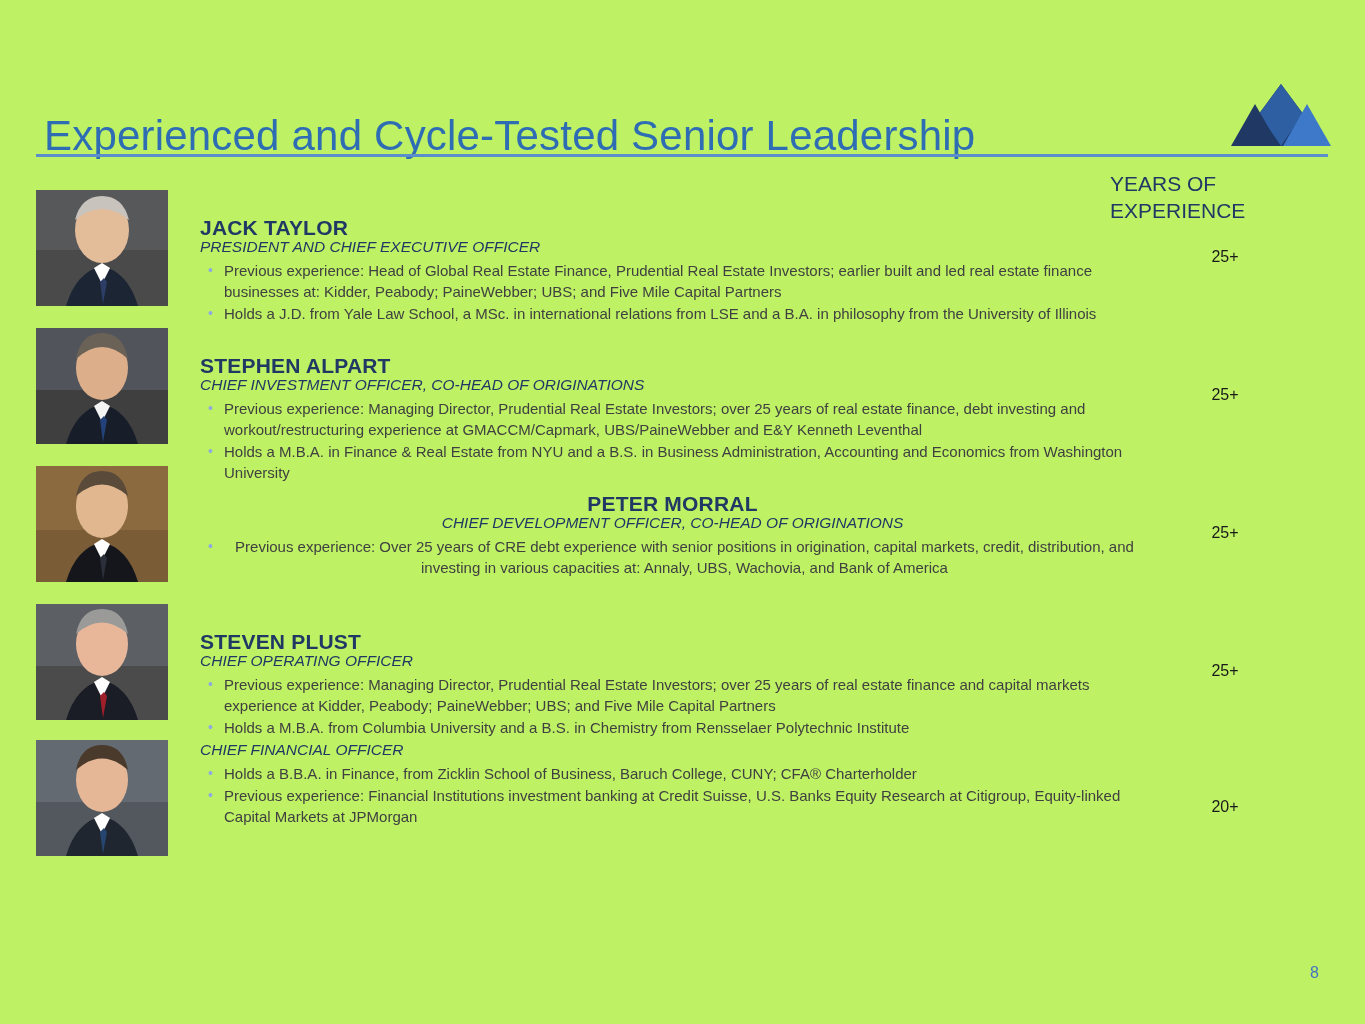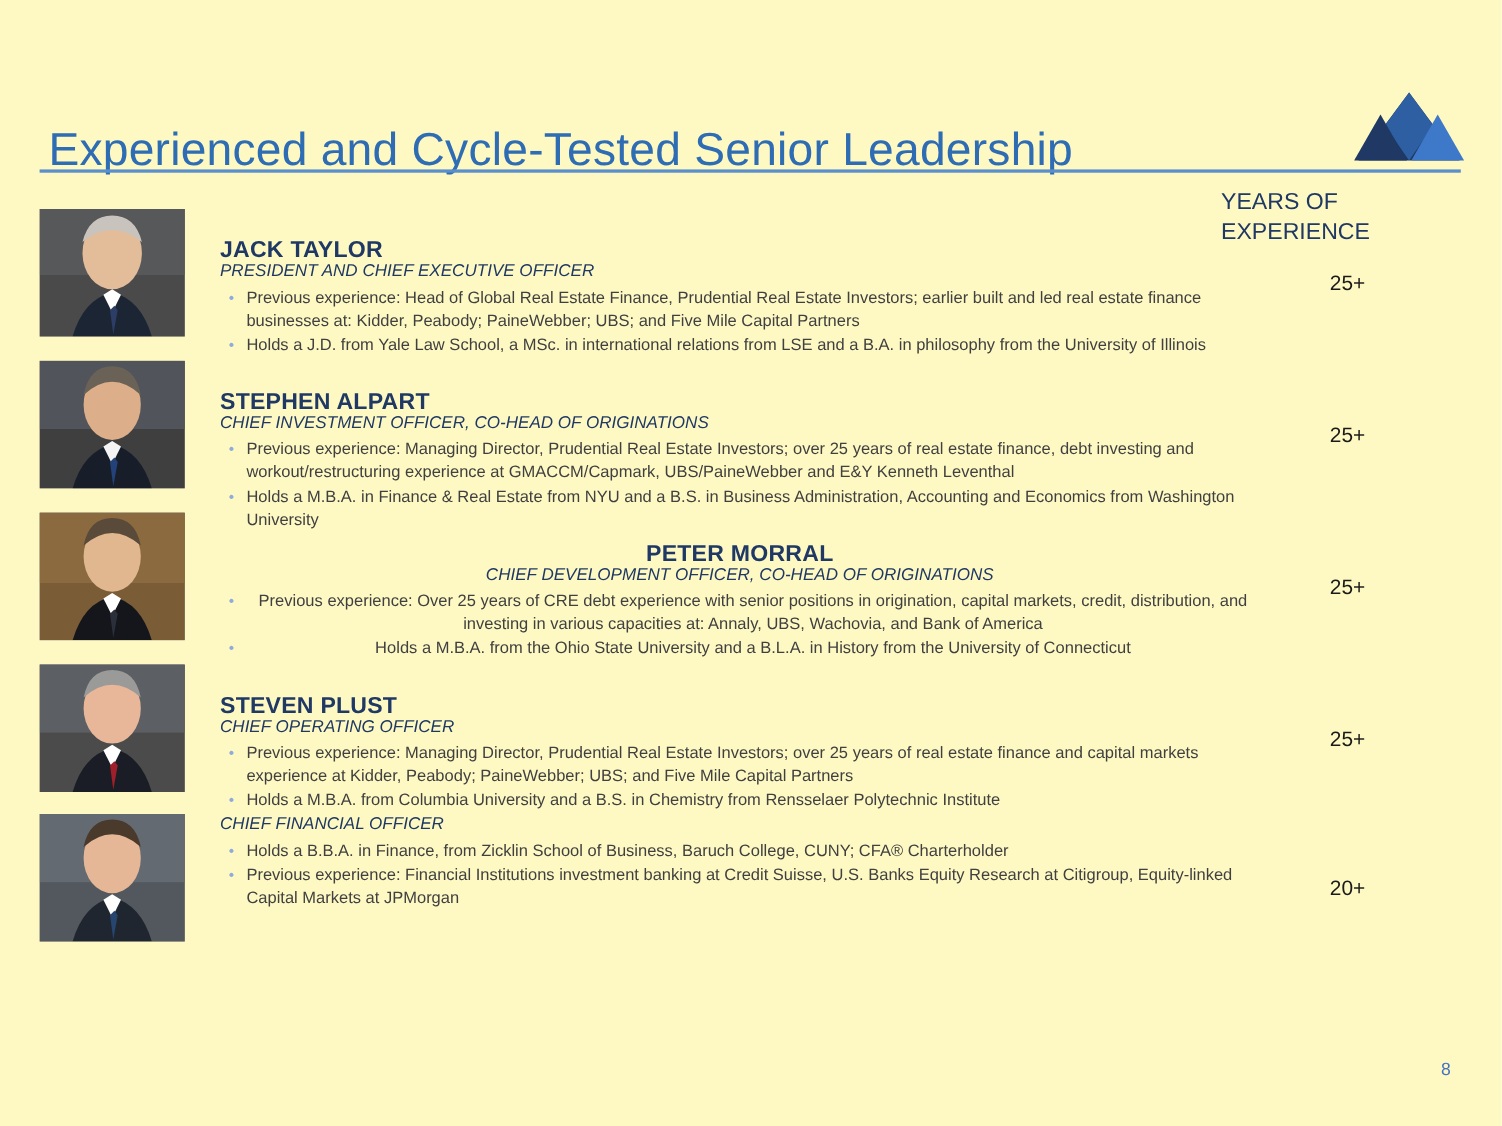--- a/index.html
+++ b/index.html
@@ -13,21 +13,21 @@
     font-family: "Liberation Sans", sans-serif;
     color: #404040;
     position: relative;
     overflow: hidden;
   }
   .slide {
     position: absolute;
     left: 0; top: 0;
     width: 1365px;
     height: 1024px;
-    background: #fef9c3;
+    background: #bef264;
   }
 
   
   .title {
     position: absolute;
     left: 44px;
     top: 84px;
     font-size: 42px;
     color: #2E6DB4;
     font-weight: 400;
@@ -118,21 +118,21 @@
     top: 0;
     color: #8FAADC;
     font-size: 14px;
     line-height: 21px;
   }
   .years-val {
     position: absolute;
     left: 1110px;
     width: 230px;
     text-align: center;
-    font-size: 19px;
+    font-size: 16px;
     color: #1a1a1a;
   }
 
   .page-num {
     position: absolute;
     right: 46px;
     bottom: 42px;
     font-size: 16px;
     color: #4472C4;
   }
@@ -215,21 +215,20 @@
         <path d="M30 116 q10 -34 36 -40 q26 6 36 40z" fill="#14161c"></path>
         <path d="M58 78 l8 16 l8 -16 l-8 -5z" fill="#ffffff"></path>
         <path d="M64 92 l3 22 l4 -22 l-3 -4z" fill="#2b2f3a"></path>
       </svg>
     </div>
     <div class="bio" style="top:0px;text-align:center;">
       <div class="person-name">PETER MORRAL</div>
       <div class="person-title">CHIEF DEVELOPMENT OFFICER, CO-HEAD OF ORIGINATIONS</div>
       <ul class="bullets">
         <li>Previous experience: Over 25 years of CRE debt experience with senior positions in origination, capital markets, credit, distribution, and investing in various capacities at: Annaly, UBS, Wachovia, and Bank of America</li>
-        <li>Holds a M.B.A. from the Ohio State University and a B.L.A. in History from the University of Connecticut</li>
       </ul>
     </div>
     <div class="years-val" style="top:58px;">25+</div>
   </div>
 
   <div class="row" style="top:604px;">
     <div class="photo" style="top:0px;">
       <svg width="132" height="116" viewBox="0 0 132 116">
         <rect width="132" height="116" fill="#4b4b4b"></rect>
         <rect x="0" y="0" width="132" height="62" fill="#5c5f63"></rect>

